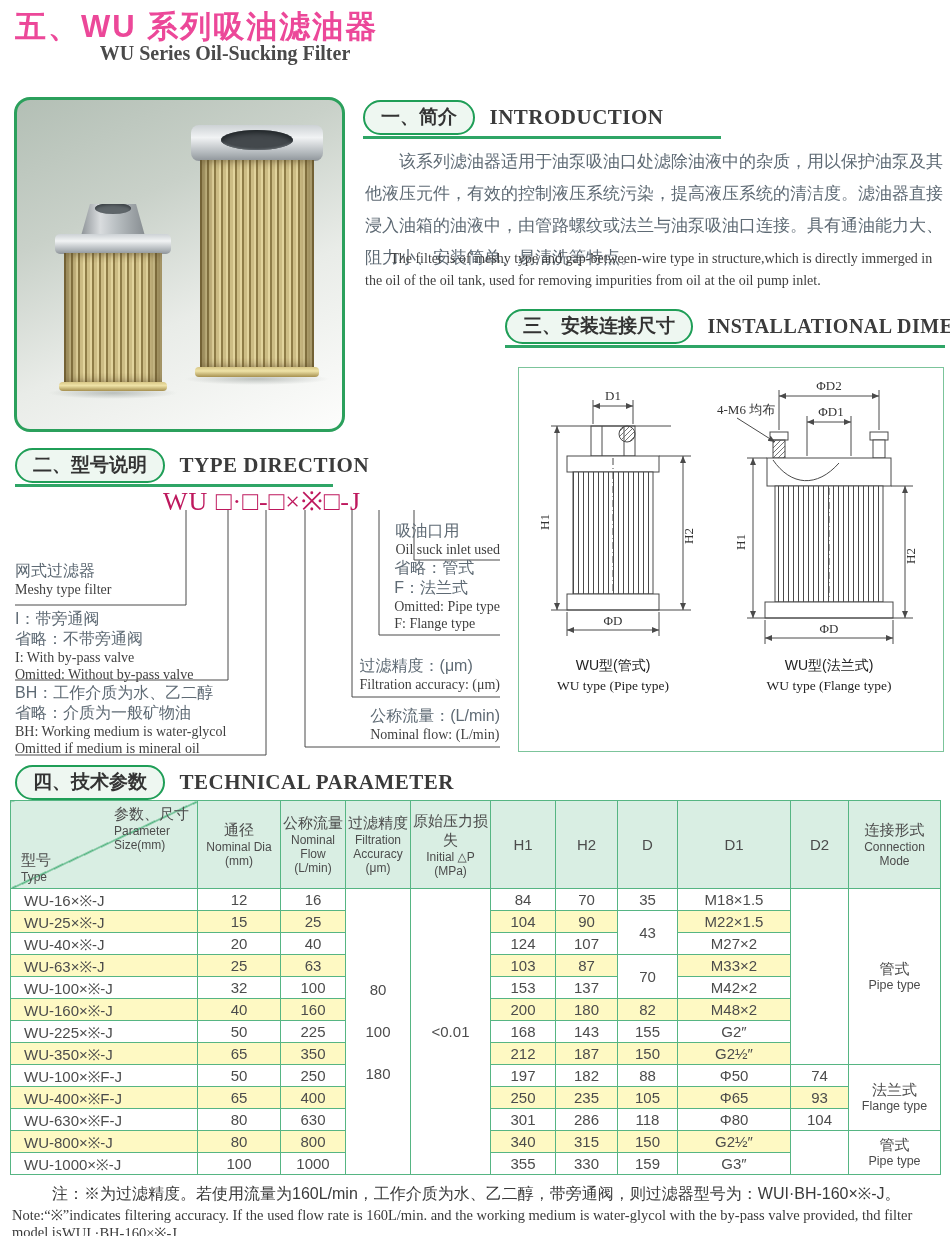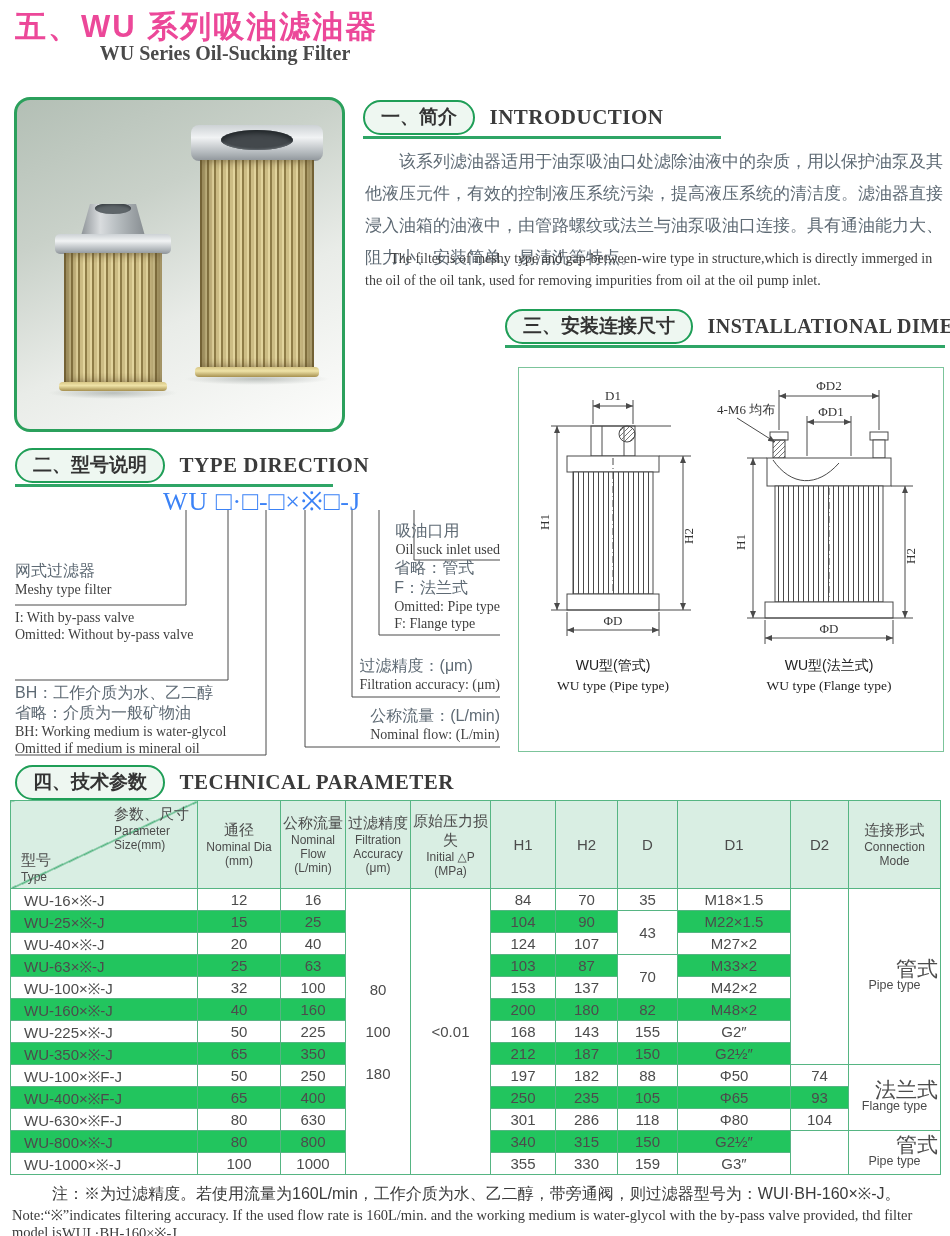--- a/index.html
+++ b/index.html
@@ -49,39 +49,39 @@
 
   
   .inst-box{position:absolute;left:518px;top:367px;width:424px;height:383px;border:1px solid #7cc49b;background:#fff;}
   .inst-box svg{display:block;margin:2px auto 0;}
   .dim-t{font-family:"Liberation Serif",serif;font-size:13px;fill:#333;}
   .cap-zh{font-size:14px;fill:#222;}
   .cap-en{font-family:"Liberation Serif",serif;font-size:13.5px;fill:#222;}
 
   
   .code{position:absolute;left:163px;top:482px;font-family:"Liberation Serif",serif;
-        font-size:26px;color:#3b82f6;letter-spacing:1px;}
+        font-size:26px;color:#be185d;letter-spacing:1px;}
   .td-lines{position:absolute;left:0;top:505px;}
   .td-label{position:absolute;line-height:1;}
   .td-zh{font-size:16px;color:#5e6a74;line-height:20px;white-space:pre-line;}
   .td-en{font-family:"Liberation Serif",serif;font-size:14px;color:#3f3f3f;line-height:17px;white-space:pre-line;}
   .td-right{}
 
   
   .tech-table{position:absolute;left:10px;top:800px;width:930px;border-collapse:collapse;table-layout:fixed;}
   .tech-table th,.tech-table td{border:1px solid #56b583;color:#4c4c4c;}
   .tech-table th{background:#d9eee3;font-weight:normal;padding:2px;}
   .h-zh{font-size:15px;}
   .h-en{font-size:12px;white-space:pre-line;line-height:14px;}
   .tech-table td{background:#fff;text-align:center;font-size:15px;height:21px;padding:0 2px;}
-  .tech-table tr.alt td{background:#22c55e;}
+  .tech-table tr.alt td{background:#fef9c3;}
   .tech-table td.m,.tech-table tr.alt td.m{background:#fff;}
   .tech-table td.type{text-align:left;padding-left:13px;}
   .acc-val{height:42px;line-height:42px;}
-  .c-zh{font-size:21px;line-height:18px;text-align:right;}
+  .c-zh{font-size:15px;line-height:18px;}
   .c-en{font-size:12.5px;line-height:15px;}
   th.corner{position:relative;background-image:linear-gradient(to bottom right,
             transparent calc(50% - 0.8px),#56b583 calc(50% - 0.8px),#56b583 calc(50% + 0.8px),
             transparent calc(50% + 0.8px));}
   .corner-tr{position:absolute;right:8px;top:4px;text-align:left;}
   .corner-bl{position:absolute;left:10px;bottom:4px;text-align:left;}
 
   
   .note-zh{position:absolute;left:12px;top:1182px;font-size:16px;color:#3a3a3a;margin-left:40px;}
   .note-en1{position:absolute;left:12px;top:1204px;width:930px;font-family:"Liberation Serif",serif;
@@ -237,20 +237,22 @@
       <line x1="414" y1="5" x2="414" y2="55"></line>
         <line x1="414" y1="55" x2="500" y2="55"></line>
     </g>
   </svg>
 
   <div class="td-label" style="left:15px;top:561px;">
     <div class="td-zh">网式过滤器</div>
     <div class="td-en">Meshy type filter</div>
   </div>
   <div class="td-label" style="left:15px;top:609px;">
+    <div class="td-zh">I：带旁通阀
+省略：不带旁通阀</div>
     <div class="td-en">I: With by-pass valve
 Omitted: Without by-pass valve</div>
   </div>
   <div class="td-label" style="left:15px;top:683px;">
     <div class="td-zh">BH：工作介质为水、乙二醇
 省略：介质为一般矿物油</div>
     <div class="td-en">BH: Working medium is water-glycol
 Omitted if medium is mineral oil</div>
   </div>
 

